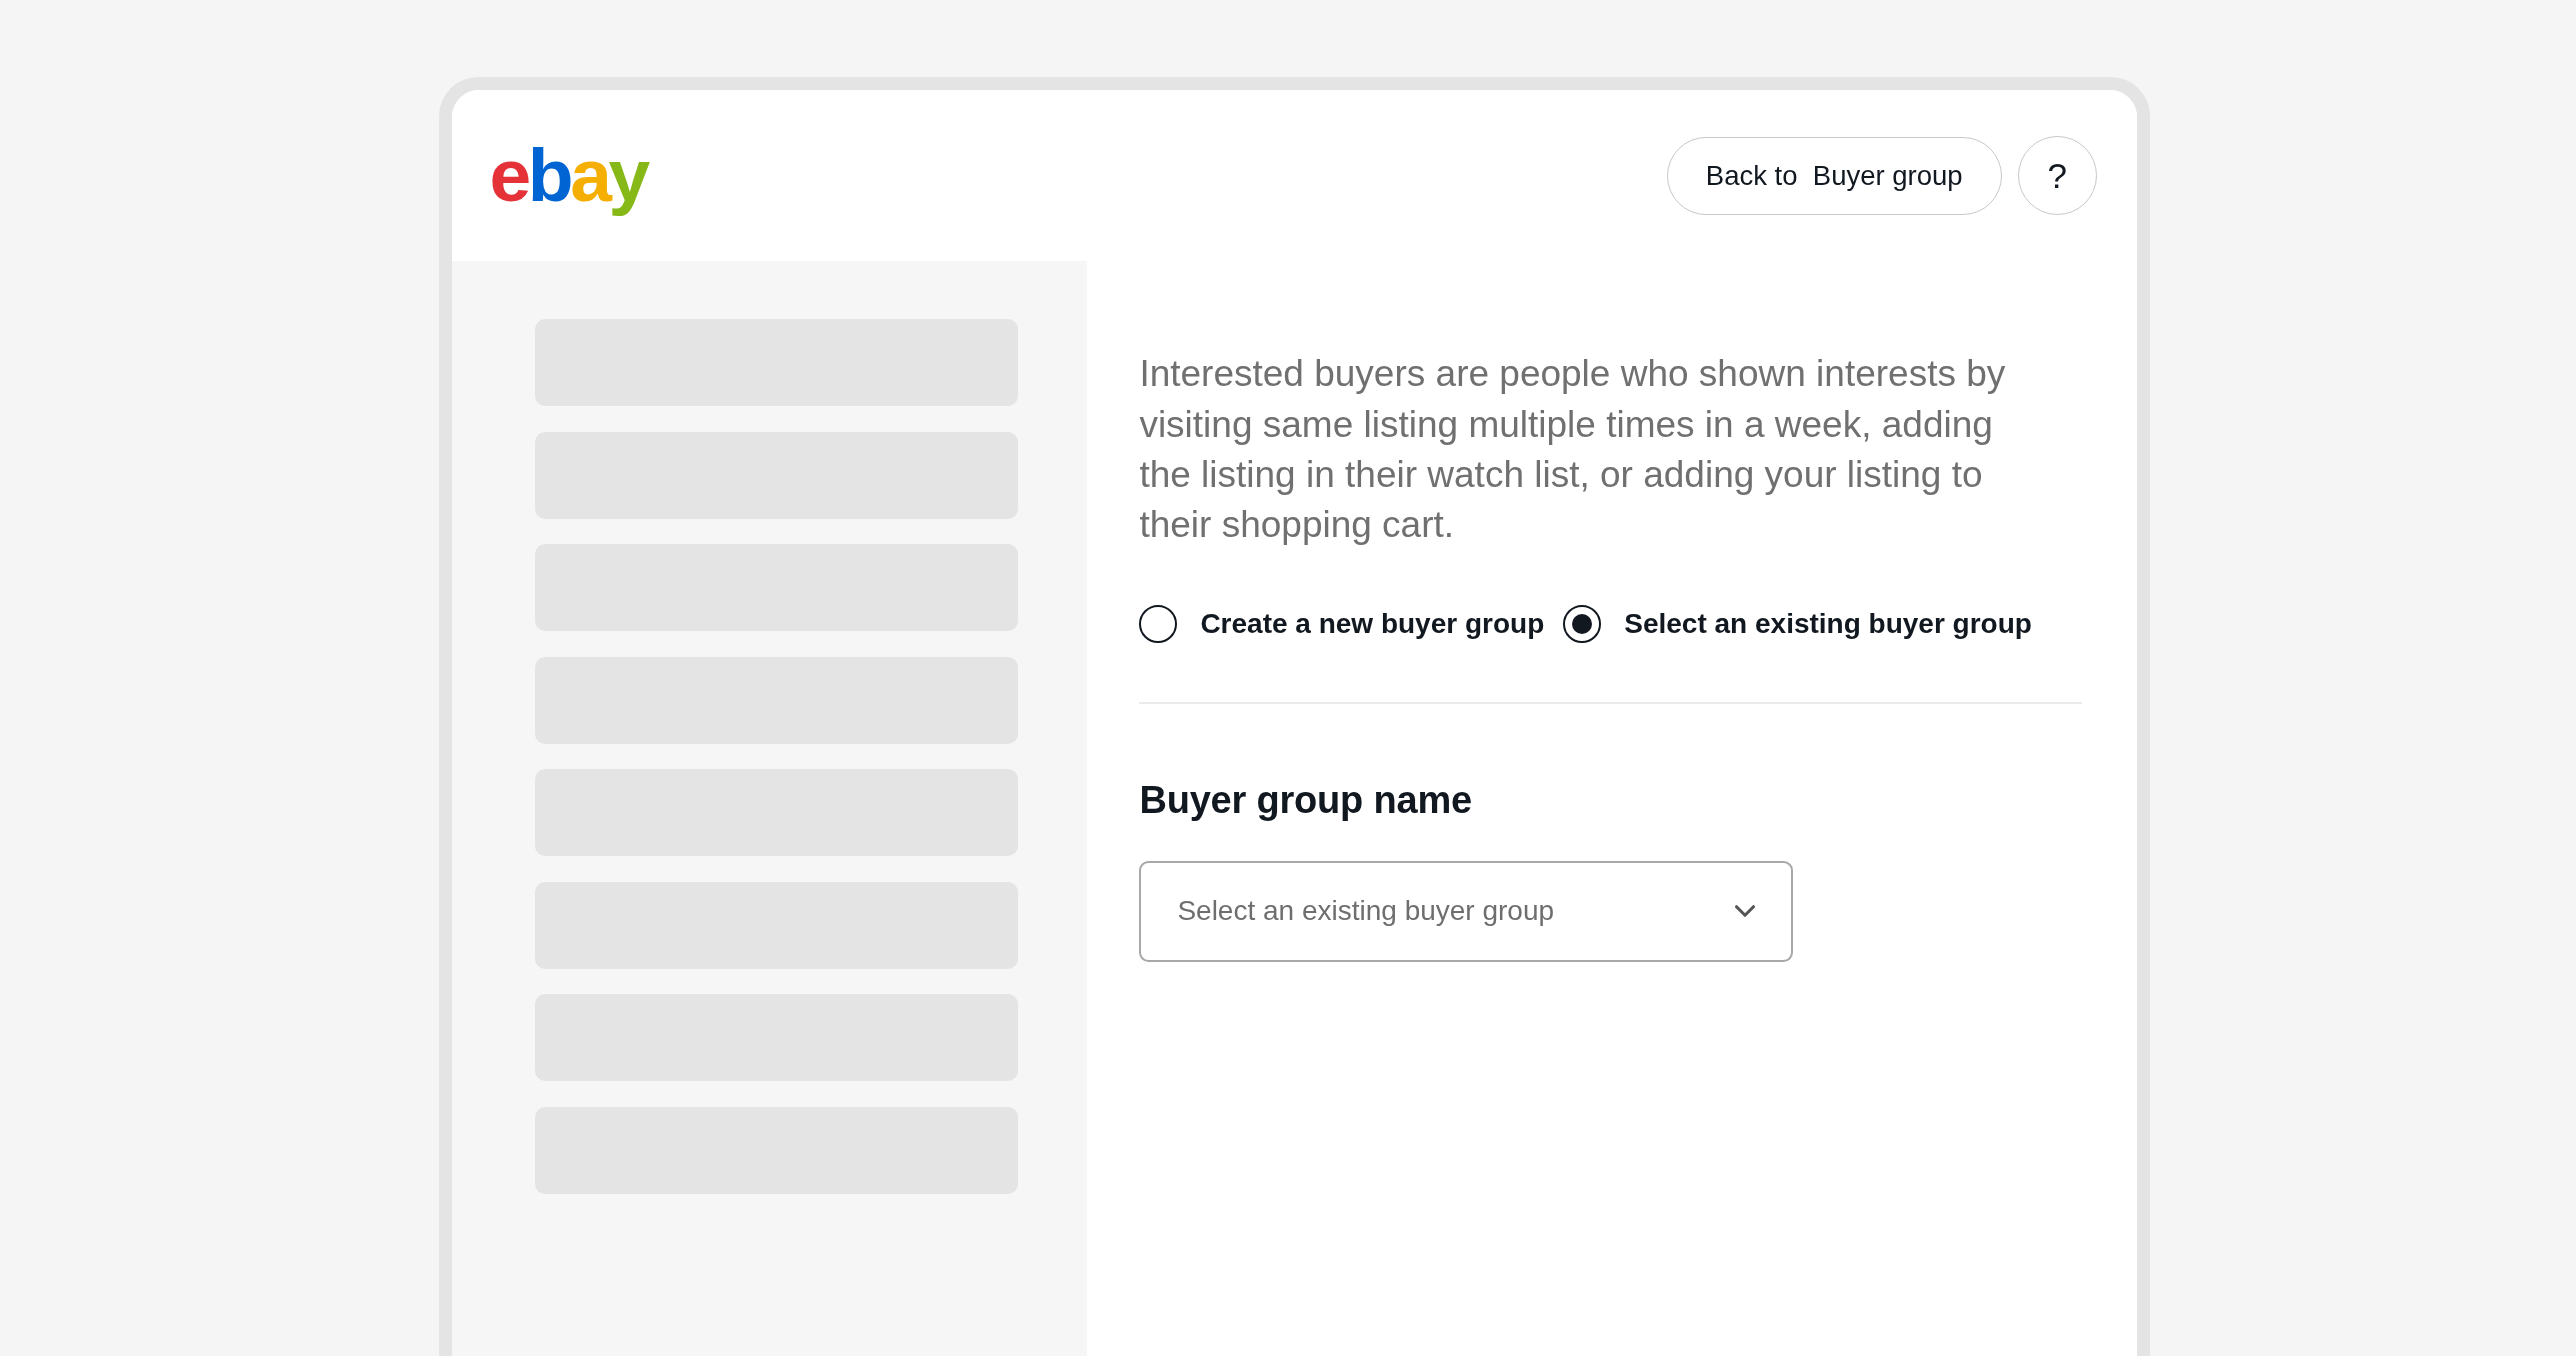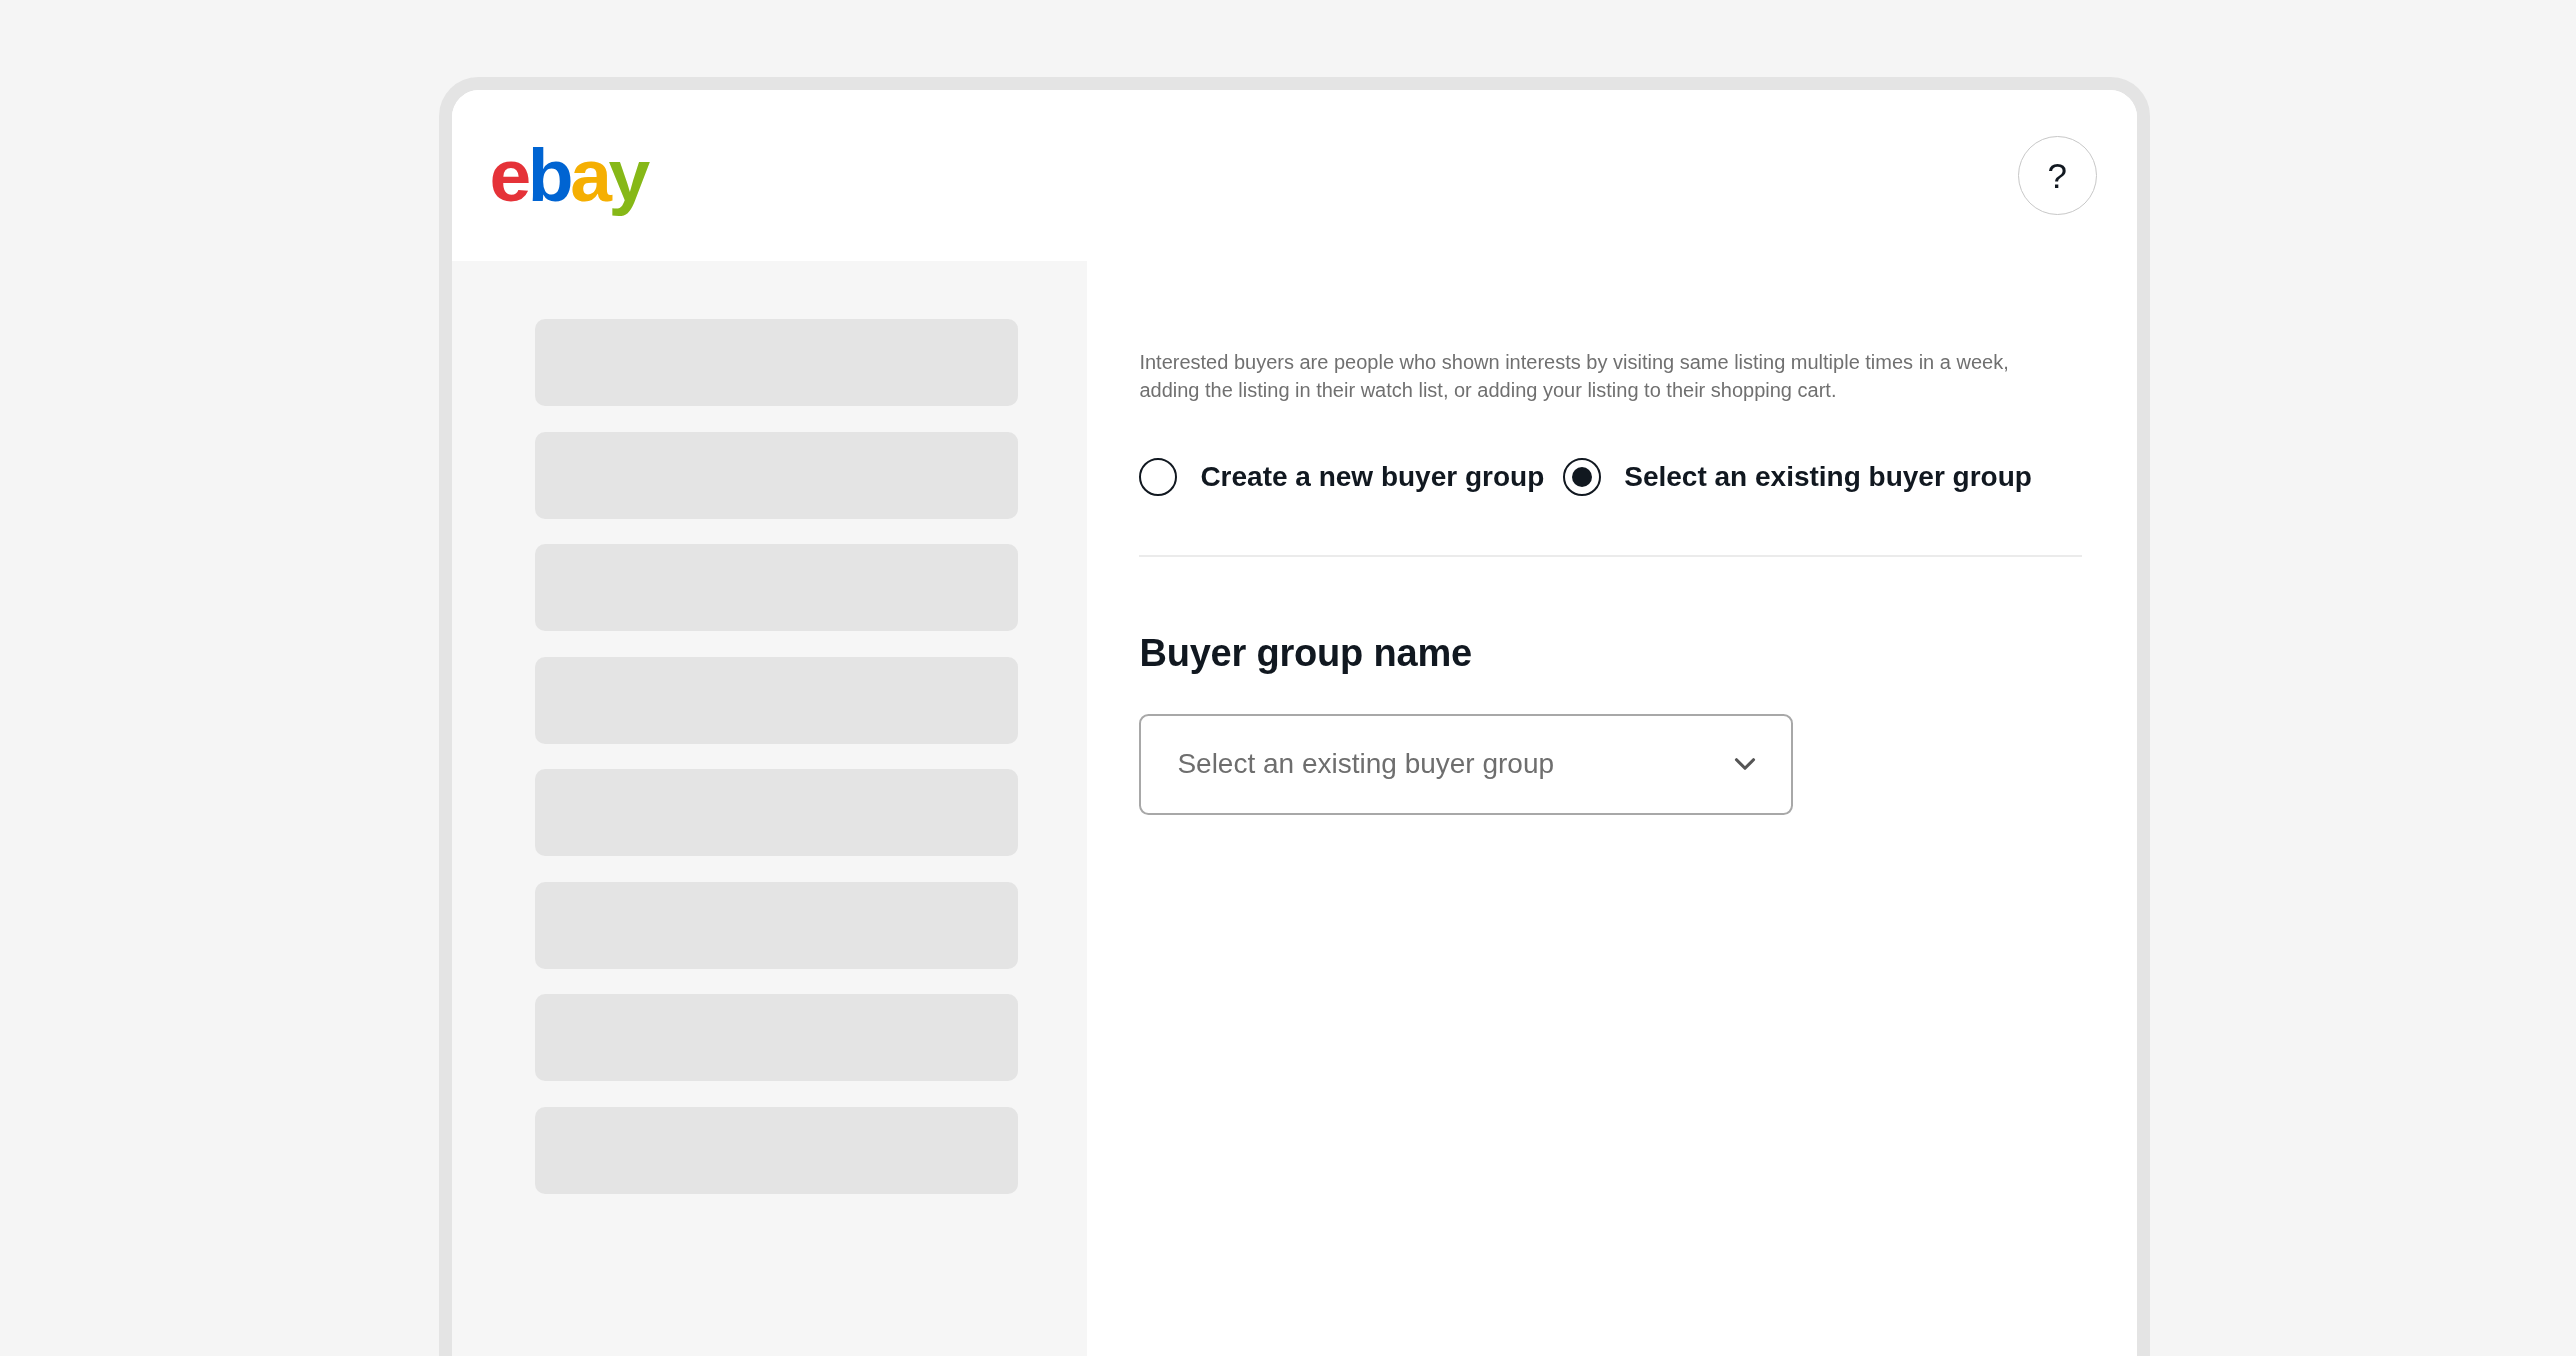--- a/index.html
+++ b/index.html
@@ -120,21 +120,21 @@
   }
   #page-title{
     font-size:44px;
     font-weight:700;
     color:#111820;
     letter-spacing:-0.3px;
     line-height:1.1;
   }
   #page-description{
     margin-top:28px;
-    font-size:20px;
+    font-size:37px;
     line-height:1.36;
     color:#707070;
     max-width:912px;
   }
 
   
   #radio-group{
     margin-top:54px;
     display:flex;
     flex-direction:row;
@@ -221,20 +221,21 @@
     <div id="app-header">
 
       <div id="ebay-logo">
         <span class="l-e">e</span>
           <span class="l-b">b</span>
           <span class="l-a">a</span>
           <span class="l-y">y</span>
       </div>
 
       <div id="header-actions">
+        <button id="back-button">Back to  Buyer group</button>
         <button id="help-button">?</button>
       </div>
 
     </div>
 
     <div id="app-body">
 
       <div id="sidebar">
         <div class="skeleton-bar"></div>
         <div class="skeleton-bar"></div>

